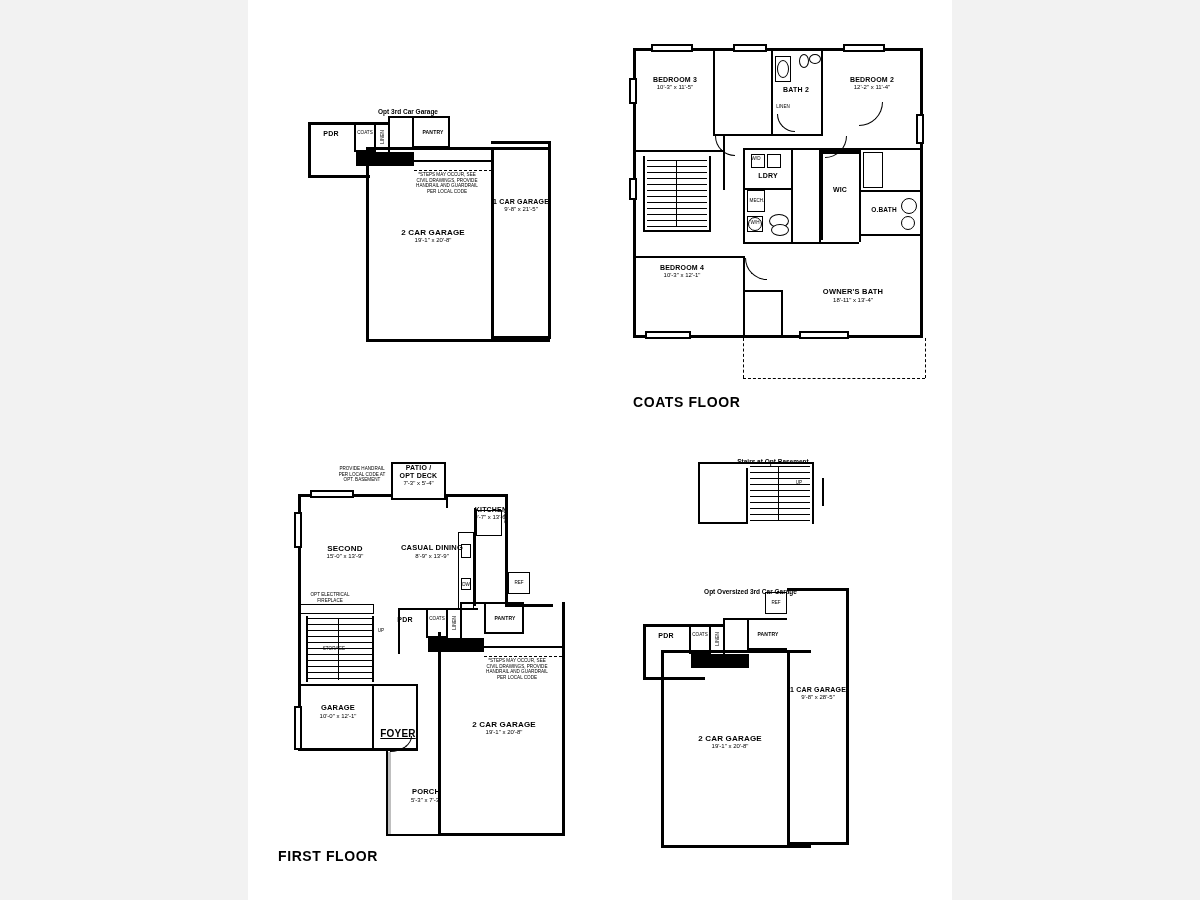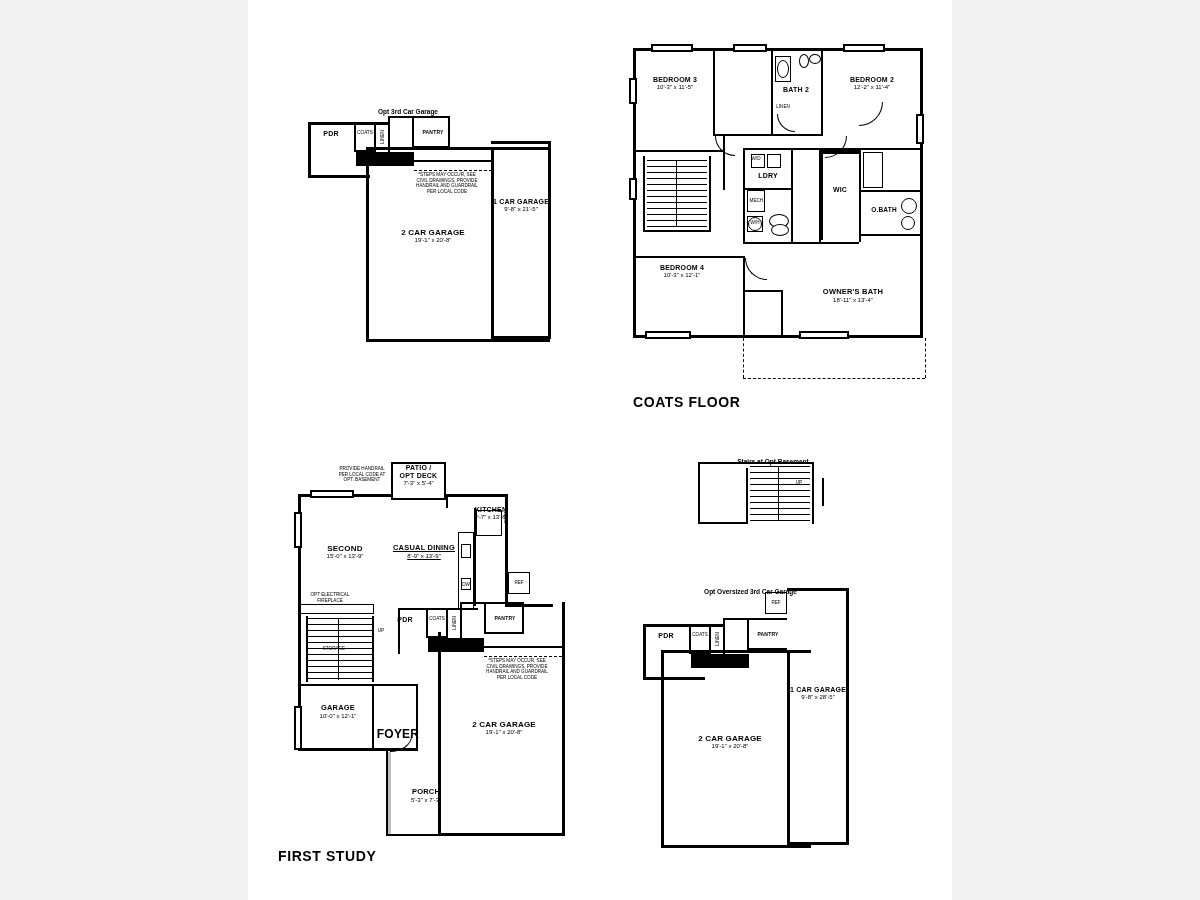--- a/index.html
+++ b/index.html
@@ -236,21 +236,21 @@
     <div class="lbl tiny" style="left:182px;top:130px;width:12px;"><span>DW</span></div>
 
     <div class="room" style="left:182px;top:54px;width:62px;font-size:7px;">
       <div class="rname">KITCHEN</div>
       <div class="rdim">9'-7" x 13'-6"</div>
     </div>
     <div class="room" style="left:30px;top:92px;width:74px;font-size:8px;">
       <div class="rname">SECOND</div>
       <div class="rdim">15'-0" x 13'-9"</div>
     </div>
-    <div class="room" style="left:104px;top:92px;width:84px;font-size:7.5px;text-decoration:underline;">
+    <div class="room" style="left:112px;top:92px;width:84px;font-size:7.5px;">
       <div class="rname">CASUAL DINING</div>
       <div class="rdim">8'-9" x 13'-9"</div>
     </div>
 
     <div class="wall" style="left:20px;top:152px;width:2px;height:4px;"></div>
     <div class="box" style="left:22px;top:152px;width:74px;height:10px;"></div>
     <div class="lbl tiny" style="left:22px;top:140px;width:60px;"><span>OPT ELECTRICAL FIREPLACE</span></div>
     <div class="stair" style="left:30px;top:166px;width:64px;height:62px;">
       <i style="top:0px"></i>
         <i style="top:6px"></i>
@@ -272,21 +272,21 @@
 
     <div class="wall" style="left:20px;top:232px;width:76px;height:2px;"></div>
     <div class="wall" style="left:94px;top:232px;width:2px;height:66px;"></div>
     <div class="wall" style="left:20px;top:296px;width:120px;height:3px;"></div>
     <div class="wall" style="left:96px;top:232px;width:44px;height:2px;"></div>
     <div class="wall" style="left:138px;top:232px;width:2px;height:66px;"></div>
     <div class="room" style="left:26px;top:252px;width:68px;font-size:7.5px;">
       <div class="rname">GARAGE</div>
       <div class="rdim">10'-0" x 12'-1"</div>
     </div>
-    <div class="room" style="left:98px;top:276px;width:44px;font-size:12px;">
+    <div class="room" style="left:98px;top:276px;width:44px;font-size:10px;text-decoration:underline;">
       <div class="rname">FOYER</div>
     </div>
     <div class="arcq" style="left:112px;top:284px;width:22px;height:16px;border-radius:0 0 100% 0;border-top:none;border-left:none;"></div>
 
     <div class="wall" style="left:120px;top:156px;width:2px;height:46px;"></div>
     <div class="wall" style="left:120px;top:156px;width:80px;height:2px;"></div>
     <div class="wall" style="left:148px;top:156px;width:2px;height:30px;"></div>
     <div class="wall" style="left:168px;top:156px;width:2px;height:30px;"></div>
     <div class="wall" style="left:148px;top:184px;width:22px;height:2px;"></div>
     <div class="wall" style="left:182px;top:150px;width:2px;height:36px;"></div>
@@ -317,21 +317,21 @@
     </div>
 
     <div class="wall" style="left:108px;top:298px;width:2px;height:86px;"></div>
     <div class="wall" style="left:108px;top:382px;width:54px;height:2px;"></div>
     <div class="hatch" style="left:110px;top:300px;width:3px;height:82px;opacity:.25;"></div>
     <div class="room" style="left:112px;top:336px;width:72px;font-size:7.5px;">
       <div class="rname">PORCH</div>
       <div class="rdim">5'-3" x 7'-3"</div>
     </div>
 
-    <div class="ttl" style="position:absolute;left:0px;top:396px;font-size:14px;"><span>FIRST STUDY</span></div>
+    <div class="ttl" style="position:absolute;left:0px;top:396px;font-size:14px;"><span>FIRST FLOOR</span></div>
   </div>
 
   <div class="plan" style="left:440px;top:458px;width:170px;height:110px;">
     <div class="wall" style="left:10px;top:4px;width:2px;height:62px;"></div>
     <div class="wall" style="left:10px;top:4px;width:116px;height:2px;"></div>
     <div class="wall" style="left:124px;top:4px;width:2px;height:62px;"></div>
     <div class="wall" style="left:10px;top:64px;width:50px;height:2px;"></div>
     <div class="wall" style="left:58px;top:10px;width:2px;height:56px;"></div>
     <div class="stair" style="left:62px;top:8px;width:60px;height:54px;">
       <i style="top:0px"></i>

